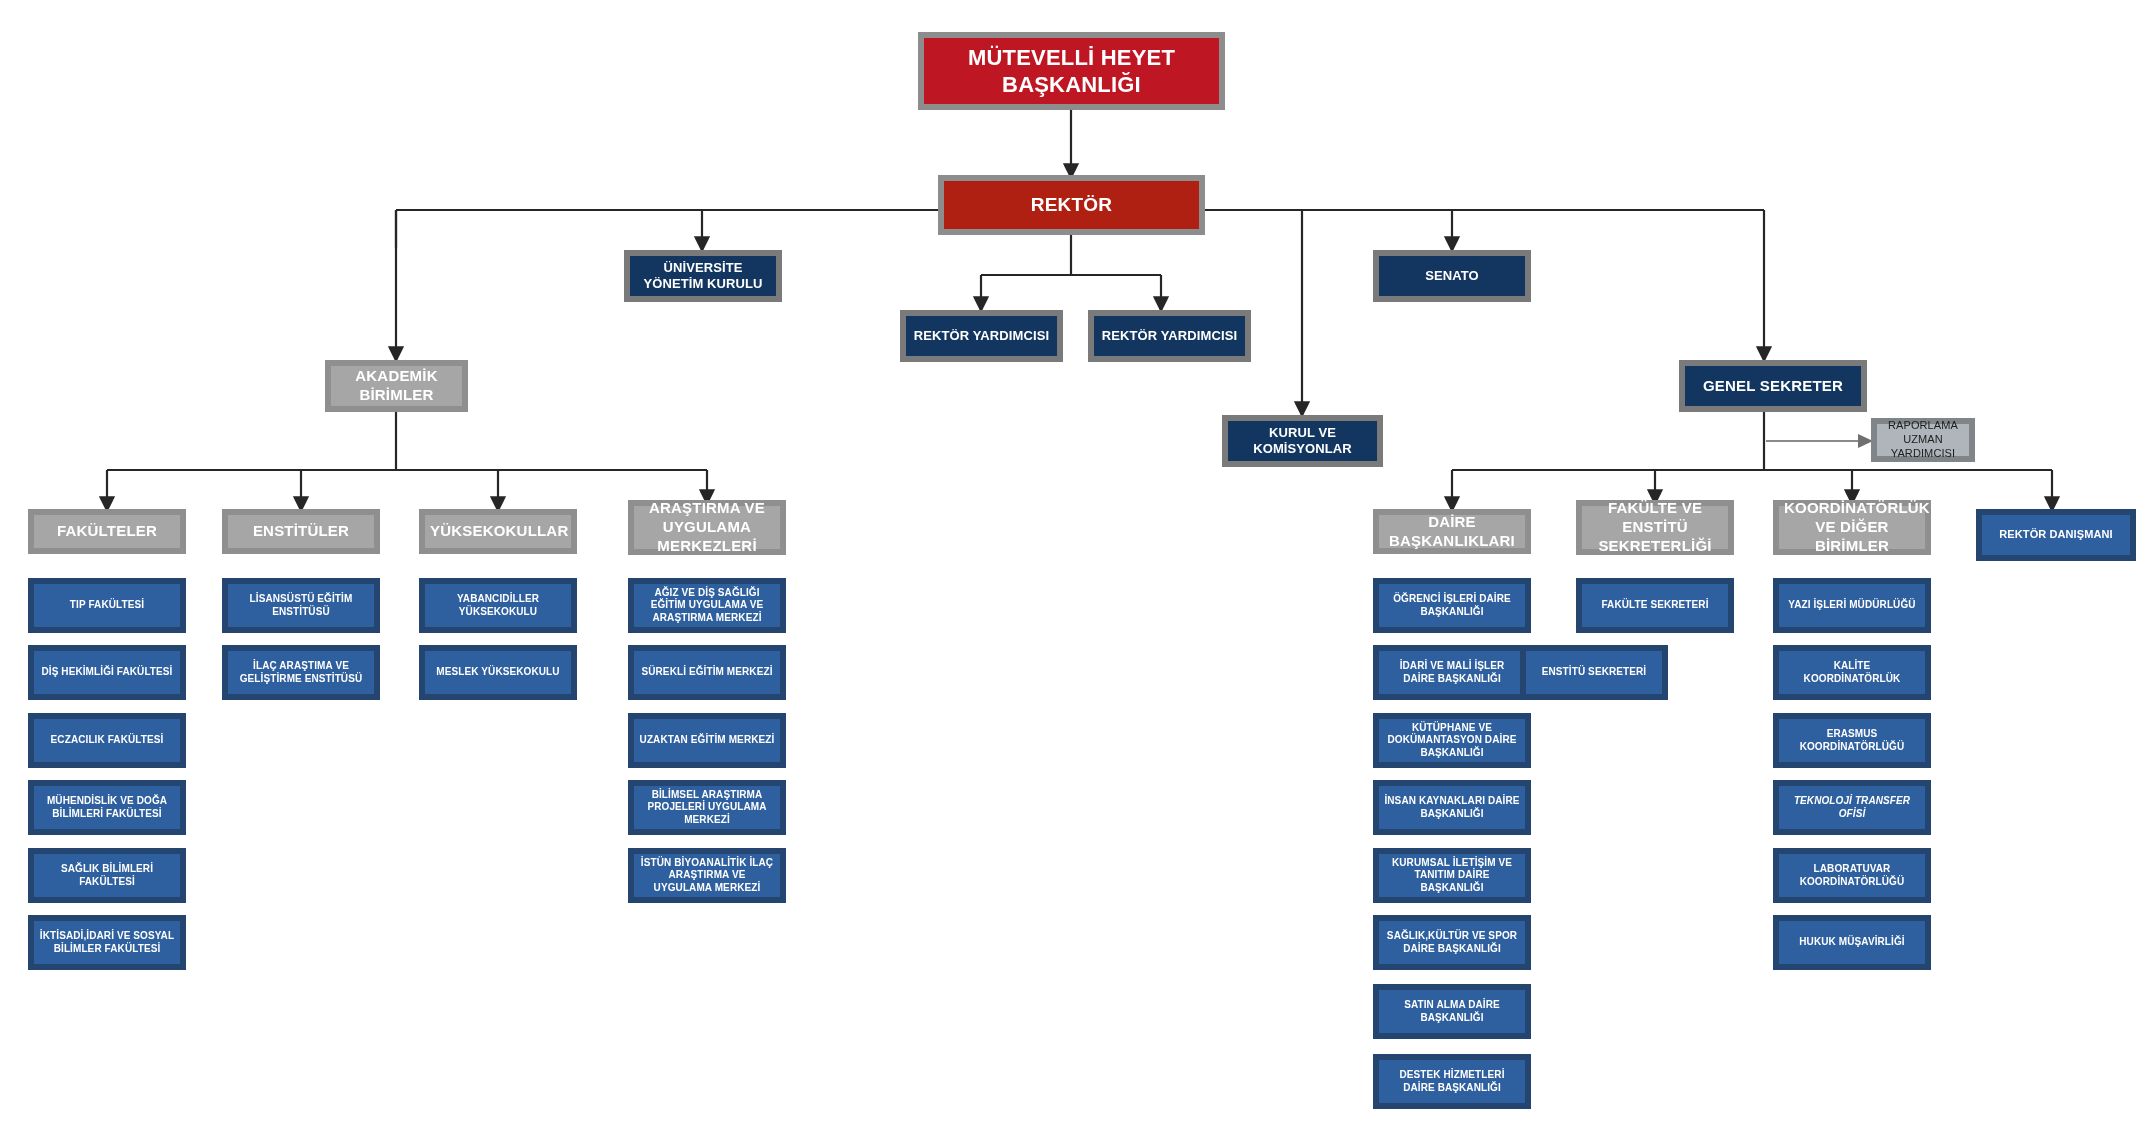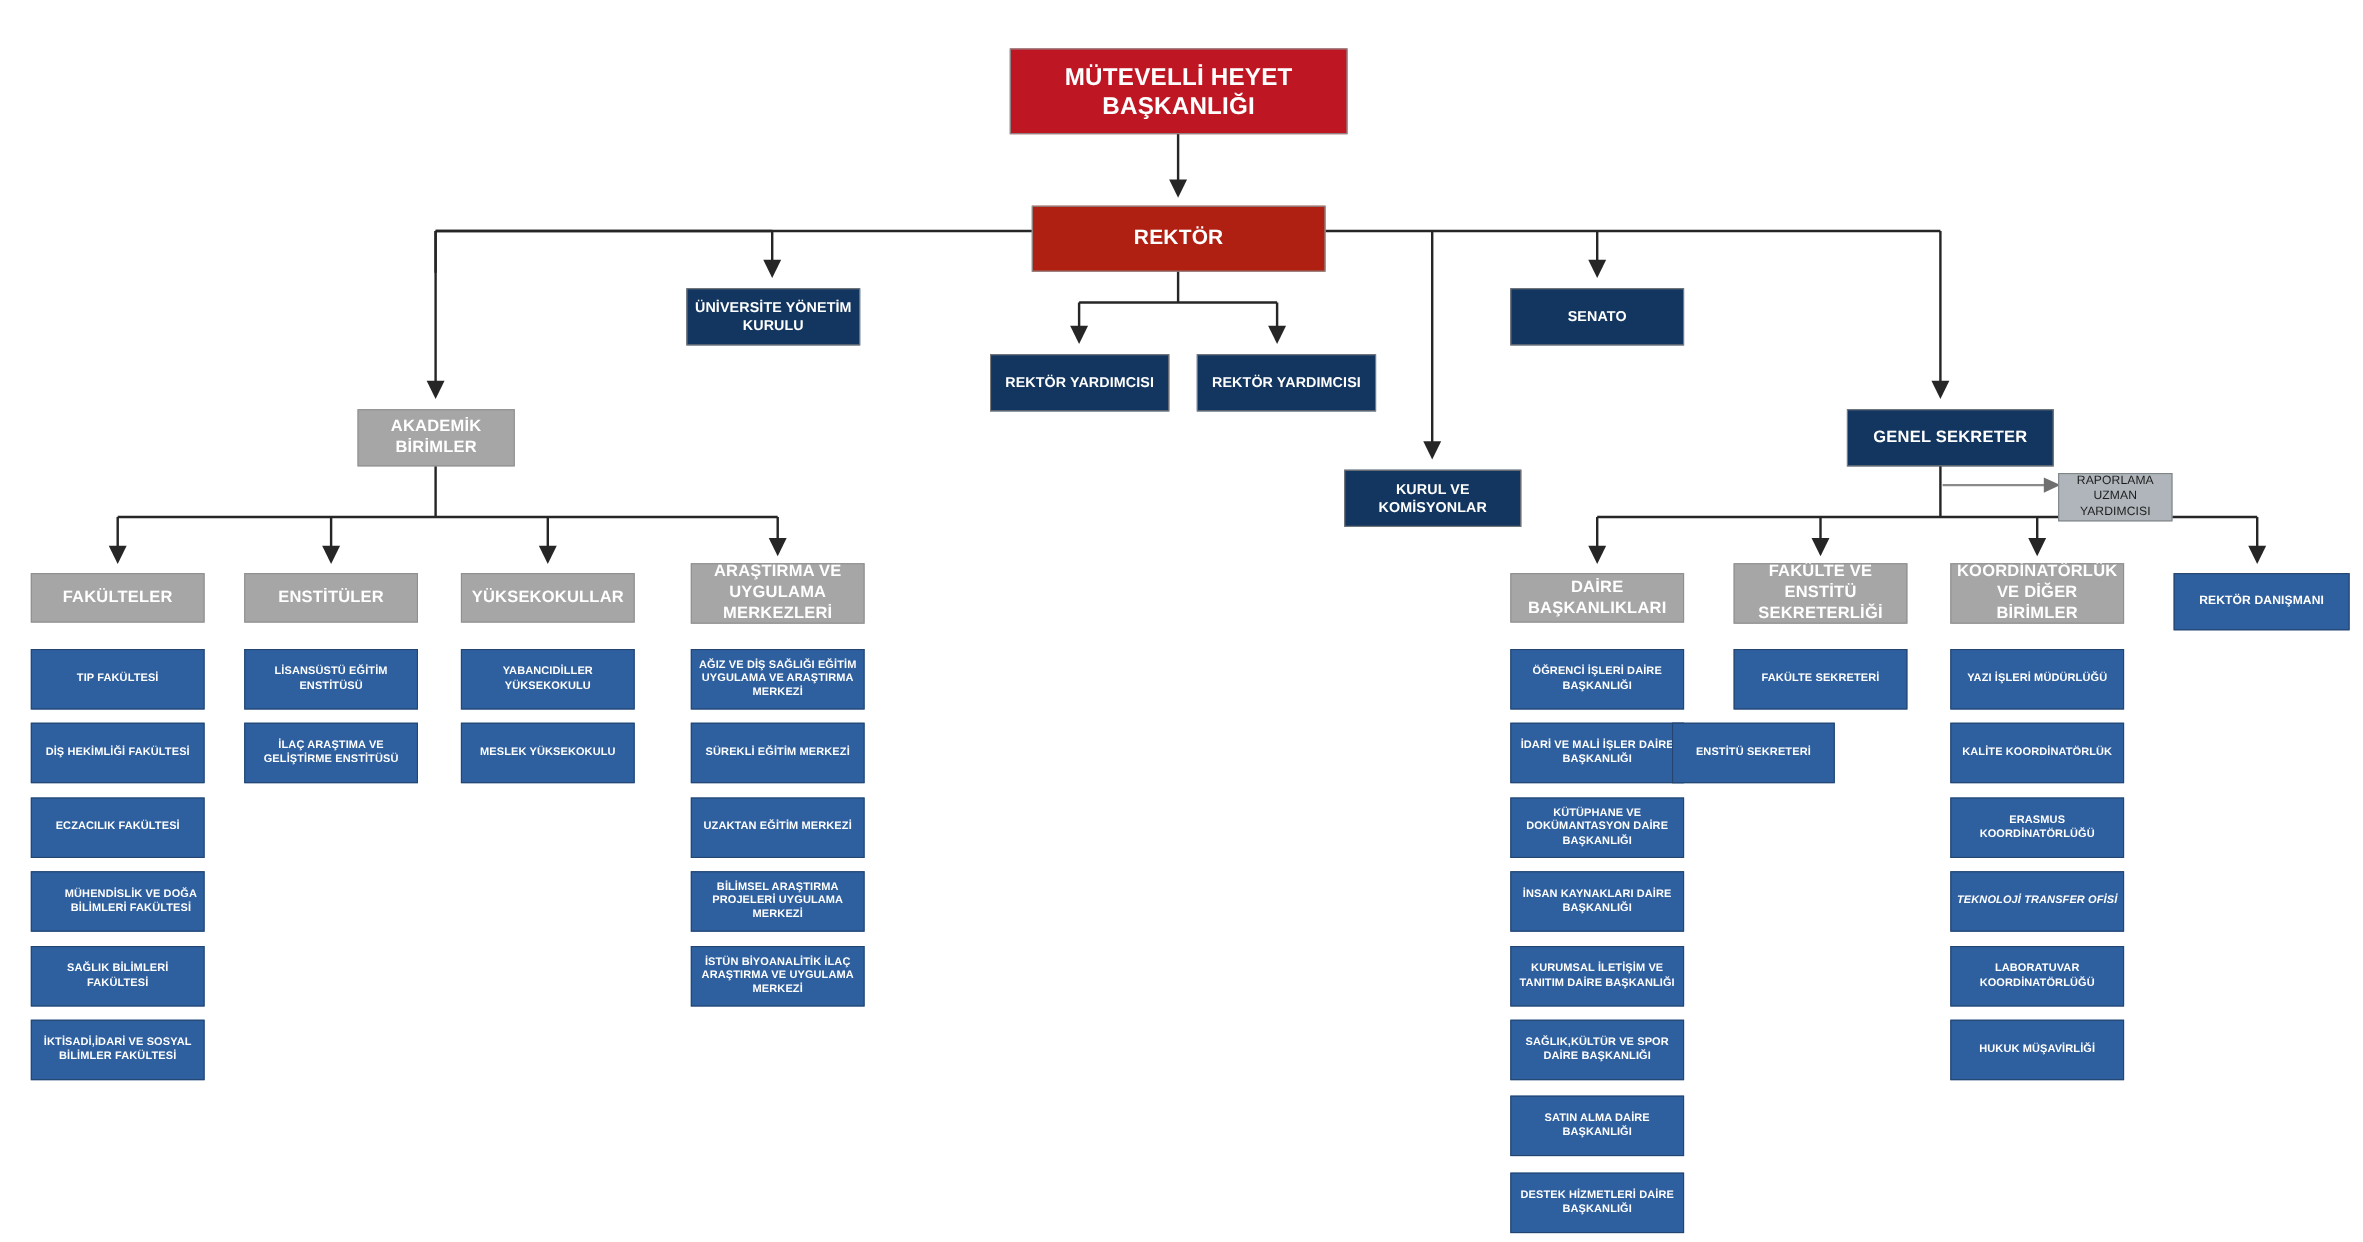--- a/index.html
+++ b/index.html
@@ -22,25 +22,24 @@
     pointer-events:none;
   }
   .node{
     position:absolute;
     box-sizing:border-box;
     display:flex;
     align-items:center;
     justify-content:center;
     text-align:center;
     color:#ffffff;
-    border:1px solid #a3a3a3;
+    border:6px solid #a3a3a3;
     line-height:1.25;
     padding:2px 5px;
     z-index:2;
-    margin-top:12px;
   }
   .node span{display:block;width:100%;}
 
   
   .n-red-top{ background:#BE1622; border-color:#8d8d8d; }
   .n-red{      background:#AF2012; border-color:#8d8d8d; }
   .n-navy{     background:#12365F; border-color:#7a7a7a; }
   .n-gray{     background:#A6A6A6; border-color:#8f8f8f; }
   .n-blue{     background:#2E5F9E; border-color:#24456f; }
   .n-gray-sm{  background:#AFB5BA; border-color:#7f8589; color:#1d1d1d; }
@@ -159,21 +158,21 @@
   </div>
   <div class="node n-blue t-xxs" style="left:28px;top:578px;width:158px;height:55px;">
     <span>TIP FAKÜLTESİ</span>
   </div>
   <div class="node n-blue t-xxs" style="left:28px;top:645px;width:158px;height:55px;">
     <span>DİŞ HEKİMLİĞİ FAKÜLTESİ</span>
   </div>
   <div class="node n-blue t-xxs" style="left:28px;top:713px;width:158px;height:55px;">
     <span>ECZACILIK FAKÜLTESİ</span>
   </div>
-  <div class="node n-blue t-xxs" style="left:28px;top:780px;width:158px;height:55px;padding-left:29px;">
+  <div class="node n-blue t-xxs" style="left:28px;top:780px;width:158px;height:55px;">
     <span>MÜHENDİSLİK VE DOĞA BİLİMLERİ FAKÜLTESİ</span>
   </div>
   <div class="node n-blue t-xxs" style="left:28px;top:848px;width:158px;height:55px;">
     <span>SAĞLIK BİLİMLERİ FAKÜLTESİ</span>
   </div>
   <div class="node n-blue t-xxs" style="left:28px;top:915px;width:158px;height:55px;">
     <span>İKTİSADİ,İDARİ VE SOSYAL BİLİMLER FAKÜLTESİ</span>
   </div>
 
   <div class="node n-gray t-md" style="left:222px;top:509px;width:158px;height:45px;">

